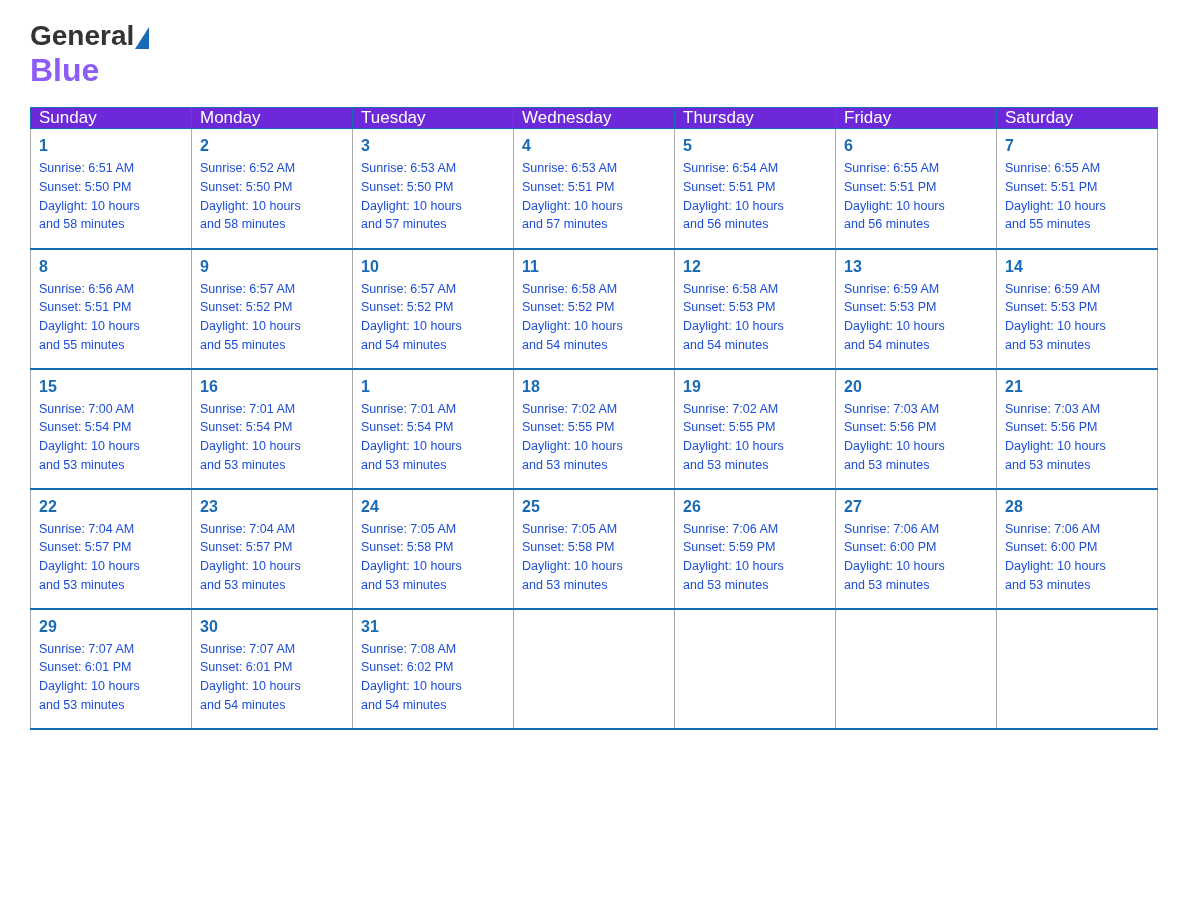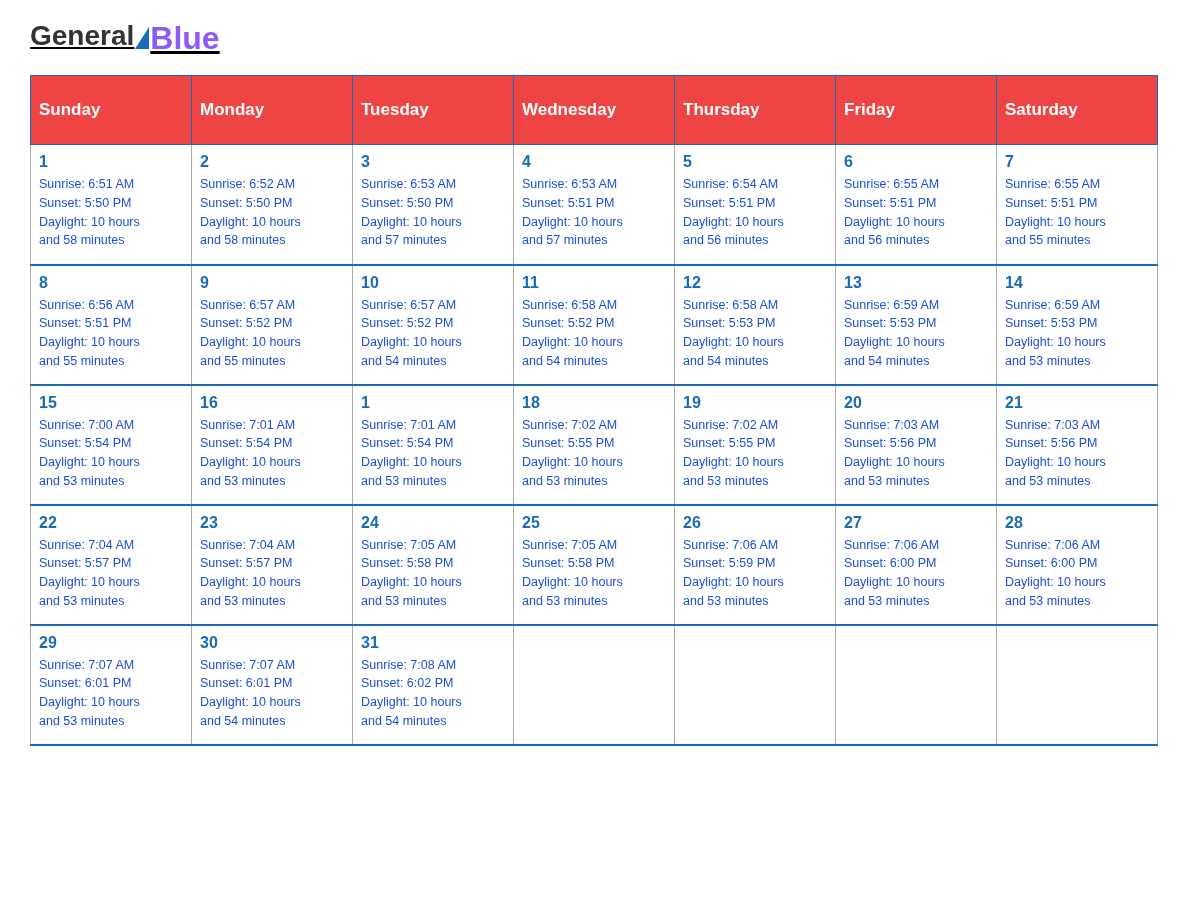--- a/index.html
+++ b/index.html
@@ -11,23 +11,22 @@
       padding: 20px 30px;
     }
     .header {
       display: flex;
       justify-content: space-between;
       align-items: flex-start;
       margin-bottom: 18px;
     }
     .logo {
       display: flex;
-      flex-direction: row;
+      flex-direction: column;
       align-items: flex-start;
-      text-decoration: underline;
     }
     .logo-text {
       font-size: 28px;
       font-weight: bold;
       color: #333;
       display: flex;
       align-items: center;
     }
     .logo-general {
       color: #333;
@@ -60,26 +59,26 @@
       font-size: 22px;
       color: #444;
       font-family: Georgia, serif;
     }
     table {
       width: 100%;
       border-collapse: collapse;
       table-layout: fixed;
     }
     thead tr th {
-      background: #ef4444;
+      background: #6d28d9;
       color: #fff;
-      padding: 24px 8px;
+      padding: 0 8px;
       text-align: left;
       font-size: 17px;
-      font-weight: bold;
+      font-weight: normal;
       border: 1px solid #1a6bb5;
     }
     tbody tr td {
       border: 1px solid #aaa;
       vertical-align: top;
       padding: 8px 8px 10px 8px;
       font-size: 13px;
       color: #333;
       min-height: 95px;
       height: 120px;

